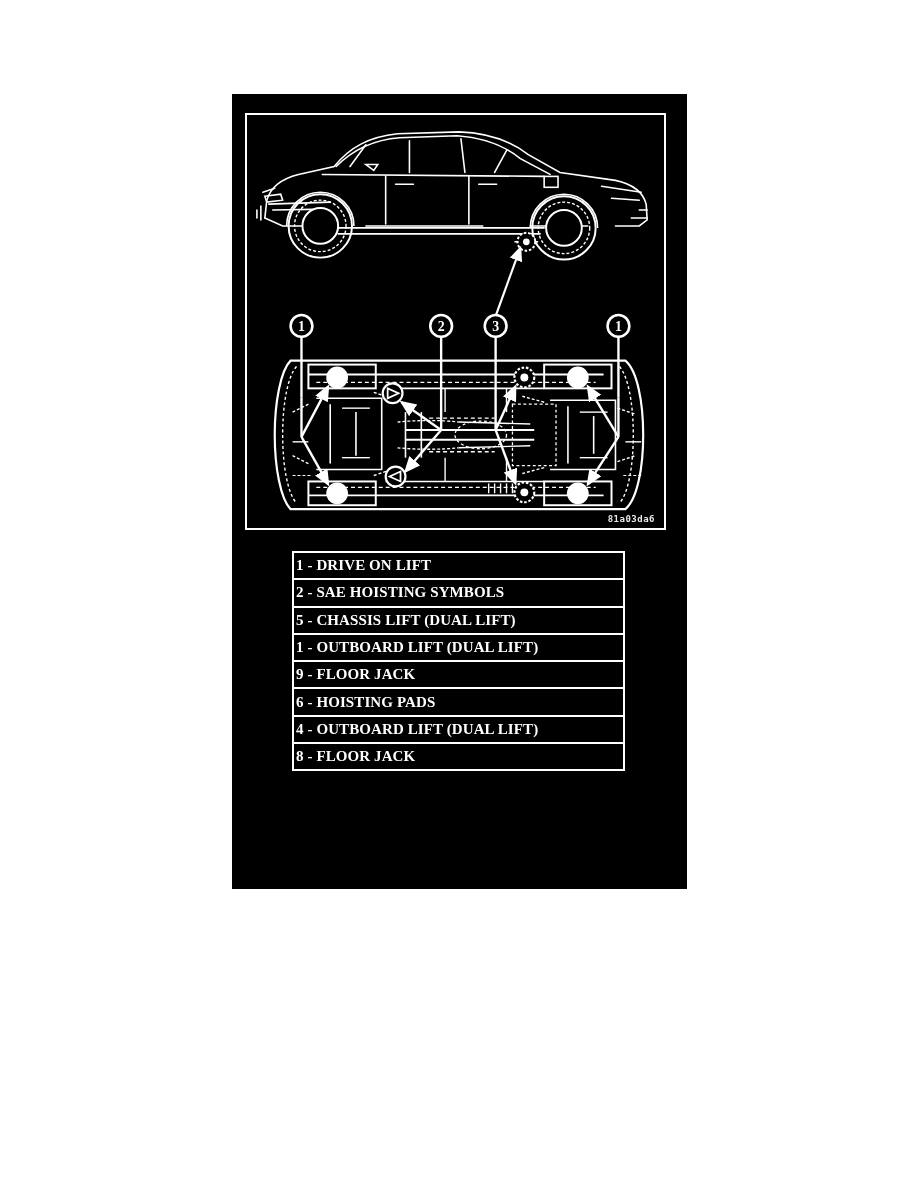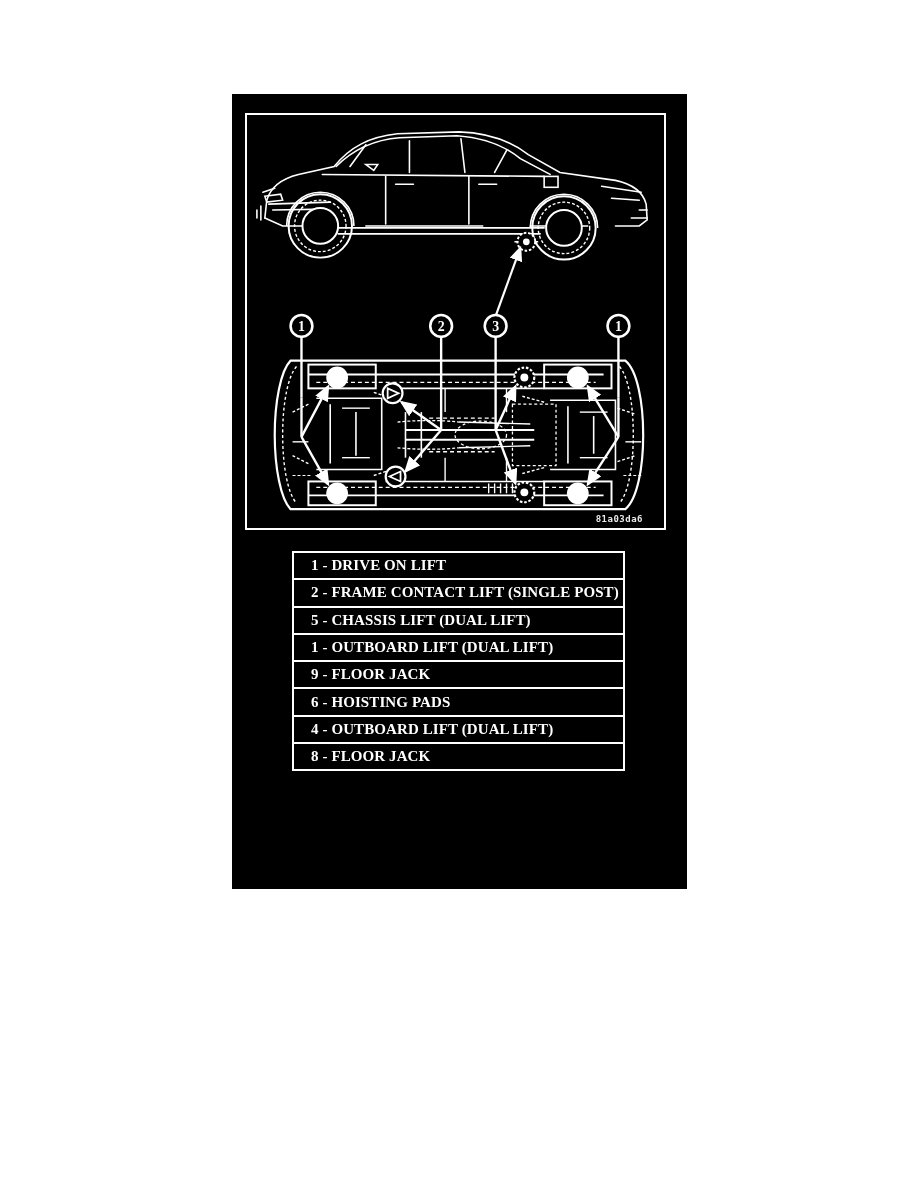--- a/index.html
+++ b/index.html
@@ -42,21 +42,21 @@
     left: 0;
     top: 0;
     width: 100%;
     height: 100%;
     display: block;
   }
 
   
   #figure-code {
     position: absolute;
-    right: 21px;
+    right: 9px;
     bottom: 4px;
     color: #ffffff;
     font-family: "DejaVu Sans Mono", monospace;
     font-size: 9px;
     letter-spacing: 0.5px;
     font-weight: bold;
     opacity: 0.92;
     white-space: nowrap;
   }
 
@@ -70,21 +70,21 @@
     border-bottom: none;
     box-sizing: border-box;
     background: #000000;
   }
   .legend-row {
     height: 27.3px;
     border-bottom: 2px solid #ffffff;
     box-sizing: border-box;
     display: flex;
     align-items: center;
-    padding-left: 17px;
+    padding-left: 2px;
     overflow: hidden;
   }
   .legend-label {
     color: #ffffff;
     font-family: "Liberation Serif", serif;
     font-size: 15px;
     font-weight: bold;
     letter-spacing: 0.1px;
     white-space: nowrap;
     line-height: 1;
@@ -327,21 +327,21 @@
 
     <div id="figure-code">81a03da6</div>
   </div>
 
   <div id="legend-table">
 
     <div class="legend-row">
       <span class="legend-label">1 - DRIVE ON LIFT</span>
     </div>
     <div class="legend-row">
-      <span class="legend-label">2 - FRAME CONTACT LIFT (SINGLE POST)</span>
+      <span class="legend-label">2 - SAE HOISTING SYMBOLS</span>
     </div>
     <div class="legend-row">
       <span class="legend-label">5 - CHASSIS LIFT (DUAL LIFT)</span>
     </div>
     <div class="legend-row">
       <span class="legend-label">1 - OUTBOARD LIFT (DUAL LIFT)</span>
     </div>
     <div class="legend-row">
       <span class="legend-label">9 - FLOOR JACK</span>
     </div>

